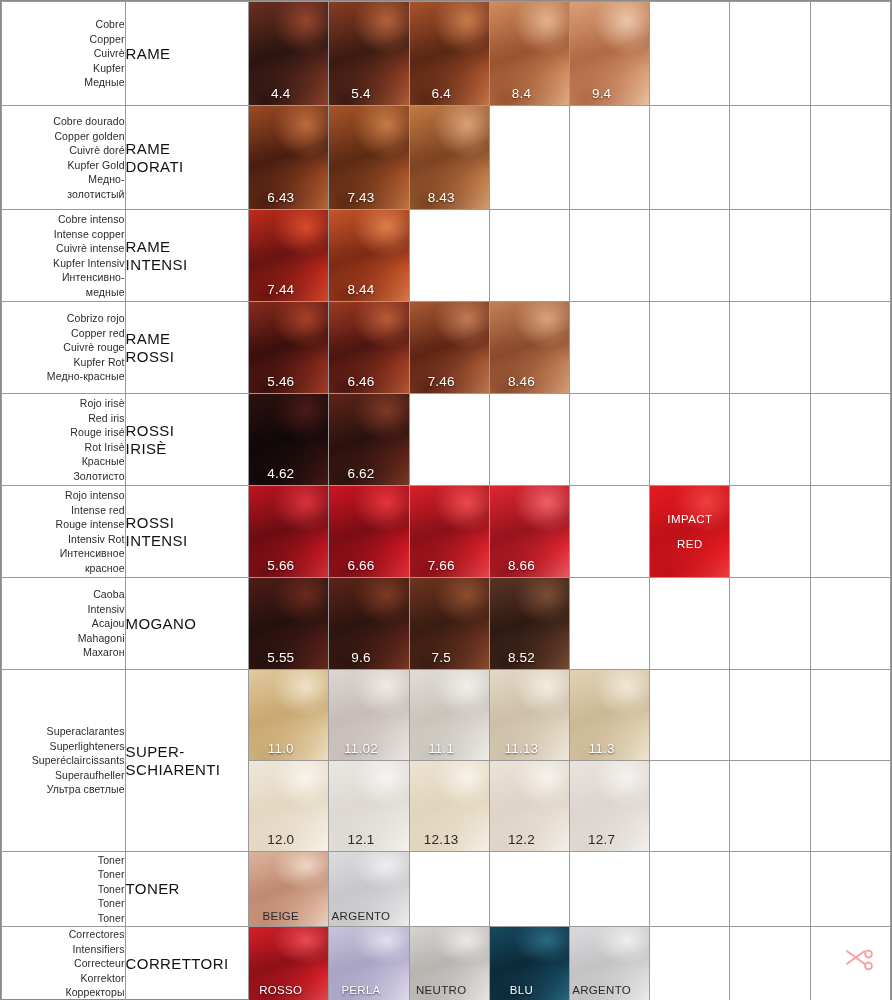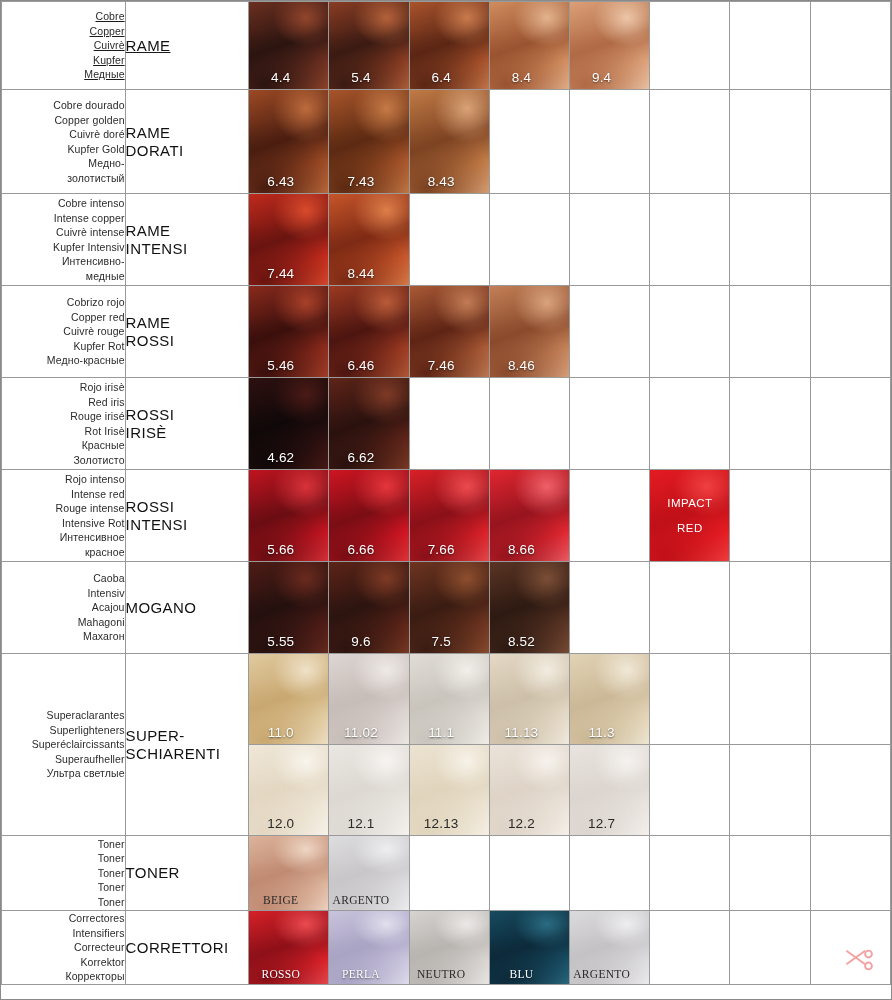--- a/index.html
+++ b/index.html
@@ -62,21 +62,21 @@
   .swatch .code{
     position:absolute;
     left:0;right:16px;bottom:4px;
     text-align:center;
     font-size:13.5px;
     text-shadow:0 1px 2px rgba(0,0,0,.55);
     letter-spacing:.2px;
   }
   .swatch .code.dark{color:#2a2a2a;text-shadow:none;}
   .swatch .code.light{color:#ffffff;}
-  .swatch .code.small{font-size:11.5px;letter-spacing:.3px;font-family:Liberation Serif, serif;}
+  .swatch .code.small{font-size:11.5px;letter-spacing:.3px;}
 
   .impact{
     position:absolute;inset:0;
     display:flex;flex-direction:column;
     align-items:center;justify-content:center;
     color:#fff;font-size:11.5px;line-height:14px;
     text-align:center;letter-spacing:.4px;gap:11px;
   }
   .empty{background:#fff;}
 
@@ -104,21 +104,21 @@
       <col class="c-swatch">
         <col class="c-swatch">
         <col class="c-swatch">
         <col class="c-swatch">
       <col class="c-swatch">
         <col class="c-swatch">
         <col class="c-swatch">
         <col class="c-swatch">
     </colgroup>
     <tbody id="tbody">
-        <tr style="height: 88px; text-decoration: underline;">
+        <tr style="height: 104px;">
           <td class="names">
             <div>Cobre</div>
             <div>Copper</div>
             <div>Cuivrè</div>
             <div>Kupfer</div>
             <div>Медные</div>
           </td>
           <td class="family">
             <span class="f2">RAME</span>
           </td>
@@ -264,21 +264,21 @@
           <td class="empty"></td>
           <td class="empty"></td>
           <td class="empty"></td>
           <td class="empty"></td>
         </tr>
         <tr style="height: 92px;">
           <td class="names">
             <div>Rojo intenso</div>
             <div>Intense red</div>
             <div>Rouge intense</div>
-            <div>Intensive Rot</div>
+            <div>Intensiv Rot</div>
             <div>Интенсивное</div>
             <div>красное</div>
           </td>
           <td class="family">
             <span class="f2">ROSSI</span>
             <span class="f2">INTENSI</span>
           </td>
           <td class="swatch">
             <div class="hair" style="background: radial-gradient(70% 55% at 72% 18%, rgb(216, 50, 58) 0%, rgba(0, 0, 0, 0) 60%), radial-gradient(120% 90% at 20% 95%, rgb(106, 13, 18) 0%, rgba(0, 0, 0, 0) 70%), linear-gradient(160deg, rgb(192, 20, 32) 0%, rgb(106, 13, 18) 48%, rgb(192, 20, 32) 74%, rgb(216, 50, 58) 100%);"></div>
             <div class="code light">5.66</div>

